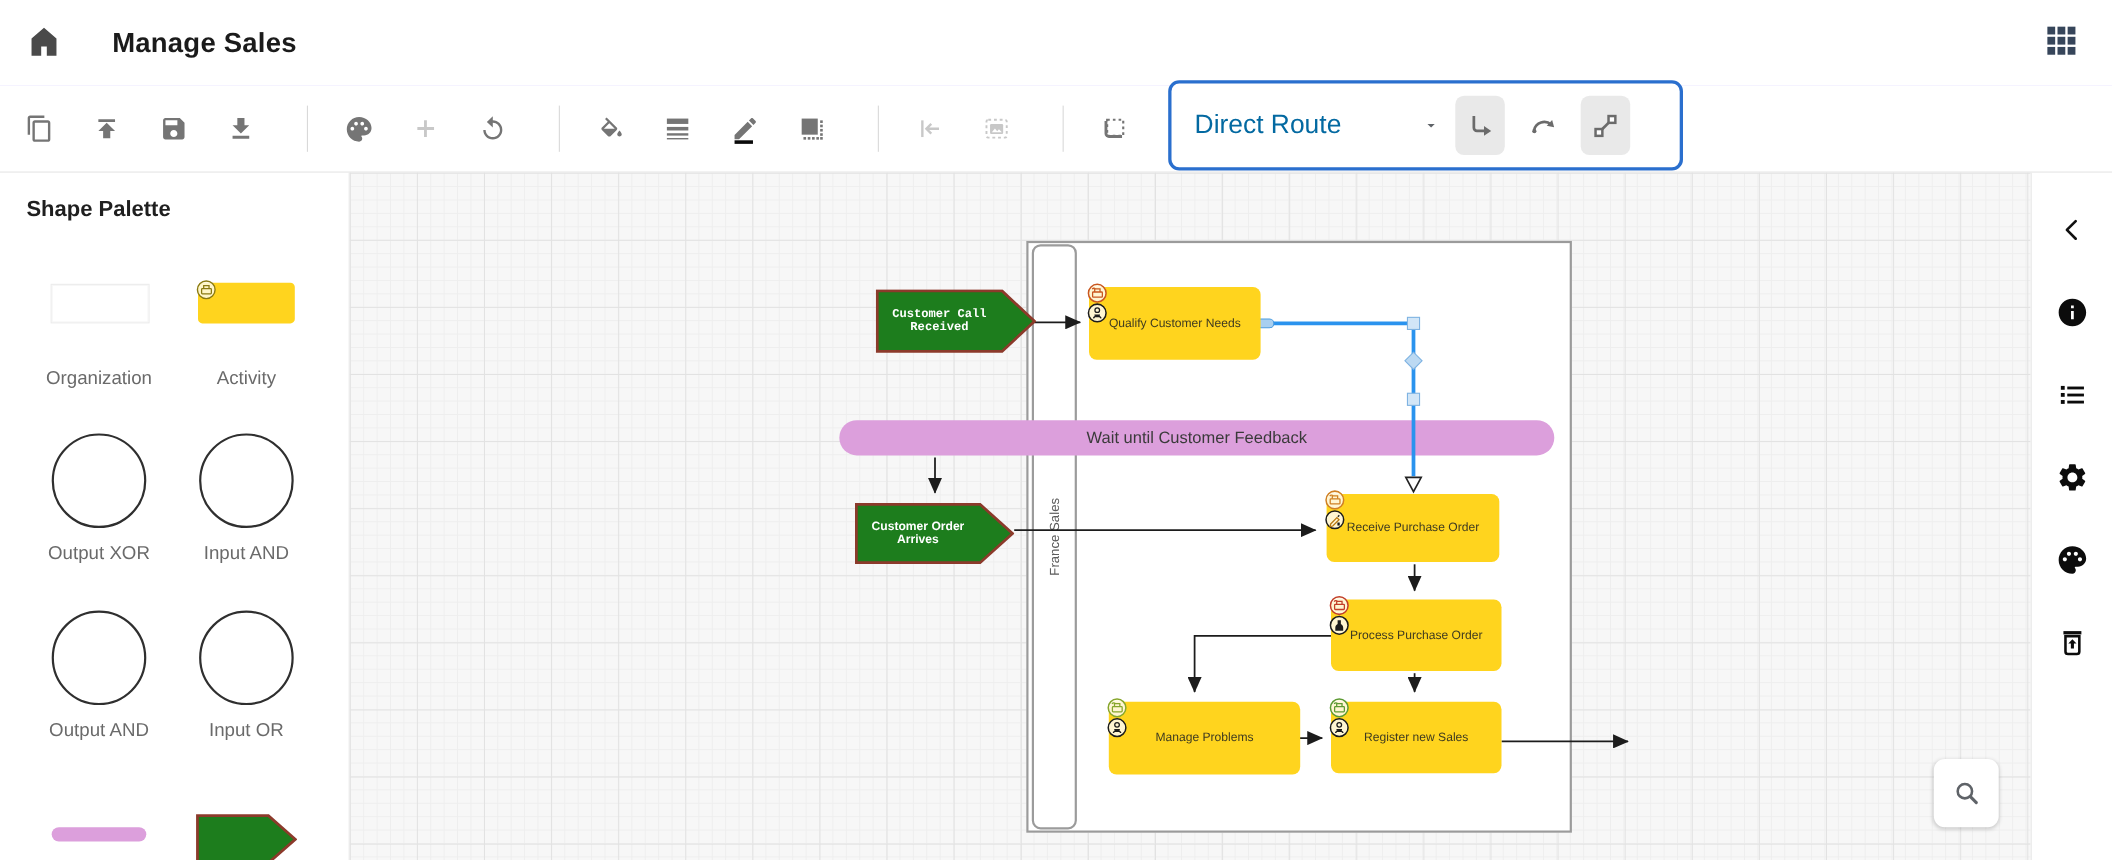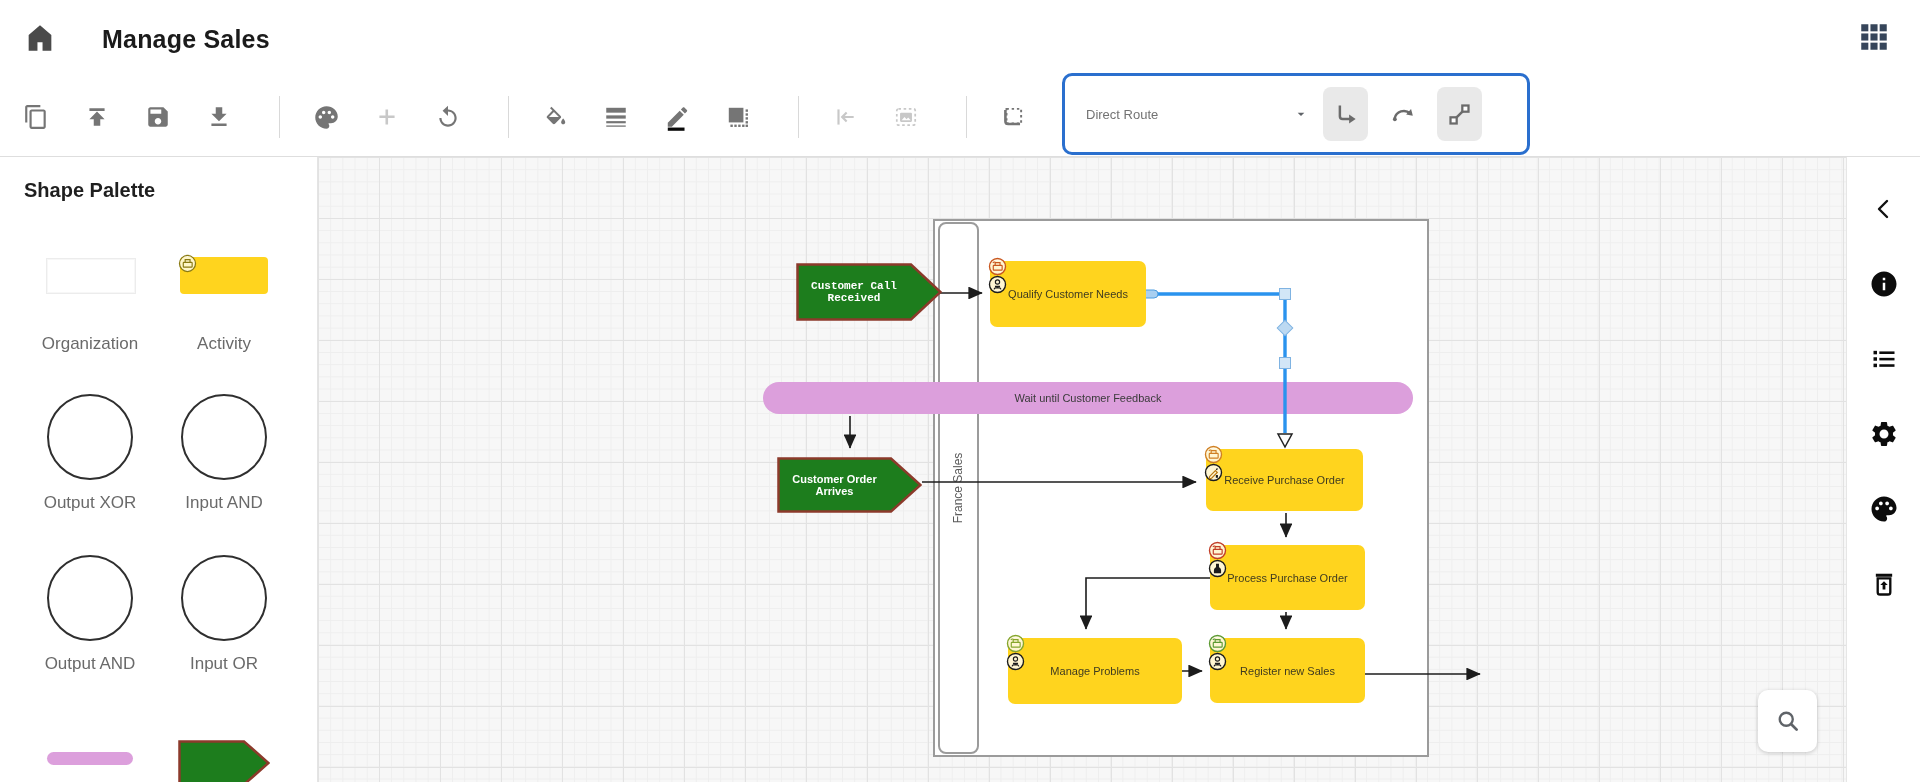--- a/index.html
+++ b/index.html
@@ -17,21 +17,21 @@
   .tbtn{width:44px;height:44px;margin-right:17px;border:none;background:none;padding:0;cursor:pointer;
         display:flex;align-items:center;justify-content:center;border-radius:4px;flex:0 0 auto;}
   .tbtn svg{display:block;}
   .tdiv{width:1px;height:42px;background:#d9d9d9;flex:0 0 auto;margin:0 24px 0 21px;}
   .ticon{fill:#757575;}
   .ticon-dis{fill:#c8c8c8;}
   
   .route-panel{position:absolute;left:1062px;top:73px;width:468px;height:82px;background:#fff;
                border:3px solid #2a6fce;border-radius:10px;box-sizing:border-box;display:flex;align-items:center;}
   .route-select{display:flex;align-items:center;width:258px;height:100%;padding-left:21px;box-sizing:border-box;cursor:pointer;}
-  .route-select .val{font-size:13px;color:#737373;}
+  .route-select .val{font-size:24px;color:#0369a1;}
   .route-select .caret{margin-left:auto;margin-right:14px;}
   .cbtn{width:45px;height:54px;border:none;border-radius:8px;background:#fff;margin-right:12px;
         display:flex;align-items:center;justify-content:center;padding:0;cursor:pointer;flex:0 0 auto;}
   .cbtn.active{background:#e9e9e9;}
   
   .palette{position:absolute;left:0;top:157px;width:318px;height:625px;background:#fff;
            border-right:1px solid #e4e4e4;box-sizing:border-box;overflow:hidden;}
   .palette-title{position:absolute;left:24px;top:22px;font-size:20px;font-weight:700;color:#1f1f1f;text-align:center;}
   .pshape{position:absolute;cursor:pointer;}
   .plabel{position:absolute;width:150px;text-align:center;font-size:17px;color:#6a6a6a;}
@@ -56,21 +56,21 @@
   .lane-head span{transform:rotate(-90deg);white-space:nowrap;font-size:12px;color:#5a5a5a;}
   .wires{position:absolute;left:0;top:0;z-index:3;}
   .node{position:absolute;z-index:4;}
   .epc-task{background:#ffd41e;border-radius:7px;}
   .epc-task .lbl{position:absolute;left:6px;right:6px;top:0;bottom:0;display:flex;align-items:center;
                  justify-content:center;text-align:center;font-size:11px;color:#3f3b20;}
   .epc-event svg{position:absolute;left:0;top:0;}
   .epc-event .lbl{position:absolute;left:4px;right:34px;top:0;bottom:0;display:flex;align-items:center;
                   justify-content:center;text-align:center;font-size:11px;font-weight:700;color:#fff;}
   .wait-bar{background:#dc9fdc;border-radius:16px;z-index:2;display:flex;align-items:center;justify-content:center;}
-  .wait-bar .lbl{font-size:11px;color:#3a3a3a;}
+  .wait-bar .lbl{font-size:15px;color:#3a3a3a;}
   .node-icons{position:absolute;left:-2px;top:-4px;display:flex;flex-direction:column;}
   .mini{width:19px;height:19px;margin-bottom:-1px;}
   .search-fab{position:absolute;left:1440px;top:533px;width:59px;height:62px;background:#fff;border:none;
               border-radius:10px;box-shadow:0 1px 4px rgba(0,0,0,.2);cursor:pointer;z-index:6;
               display:flex;align-items:center;justify-content:center;}
   
   .rightbar{position:absolute;left:1846px;top:157px;width:74px;height:625px;background:#fff;
             border-left:1px solid #e6e6e6;box-sizing:border-box;display:flex;flex-direction:column;
             align-items:center;padding-top:32px;}
   .rbtn{width:40px;height:40px;border:none;background:none;padding:0;cursor:pointer;margin-bottom:35px;

